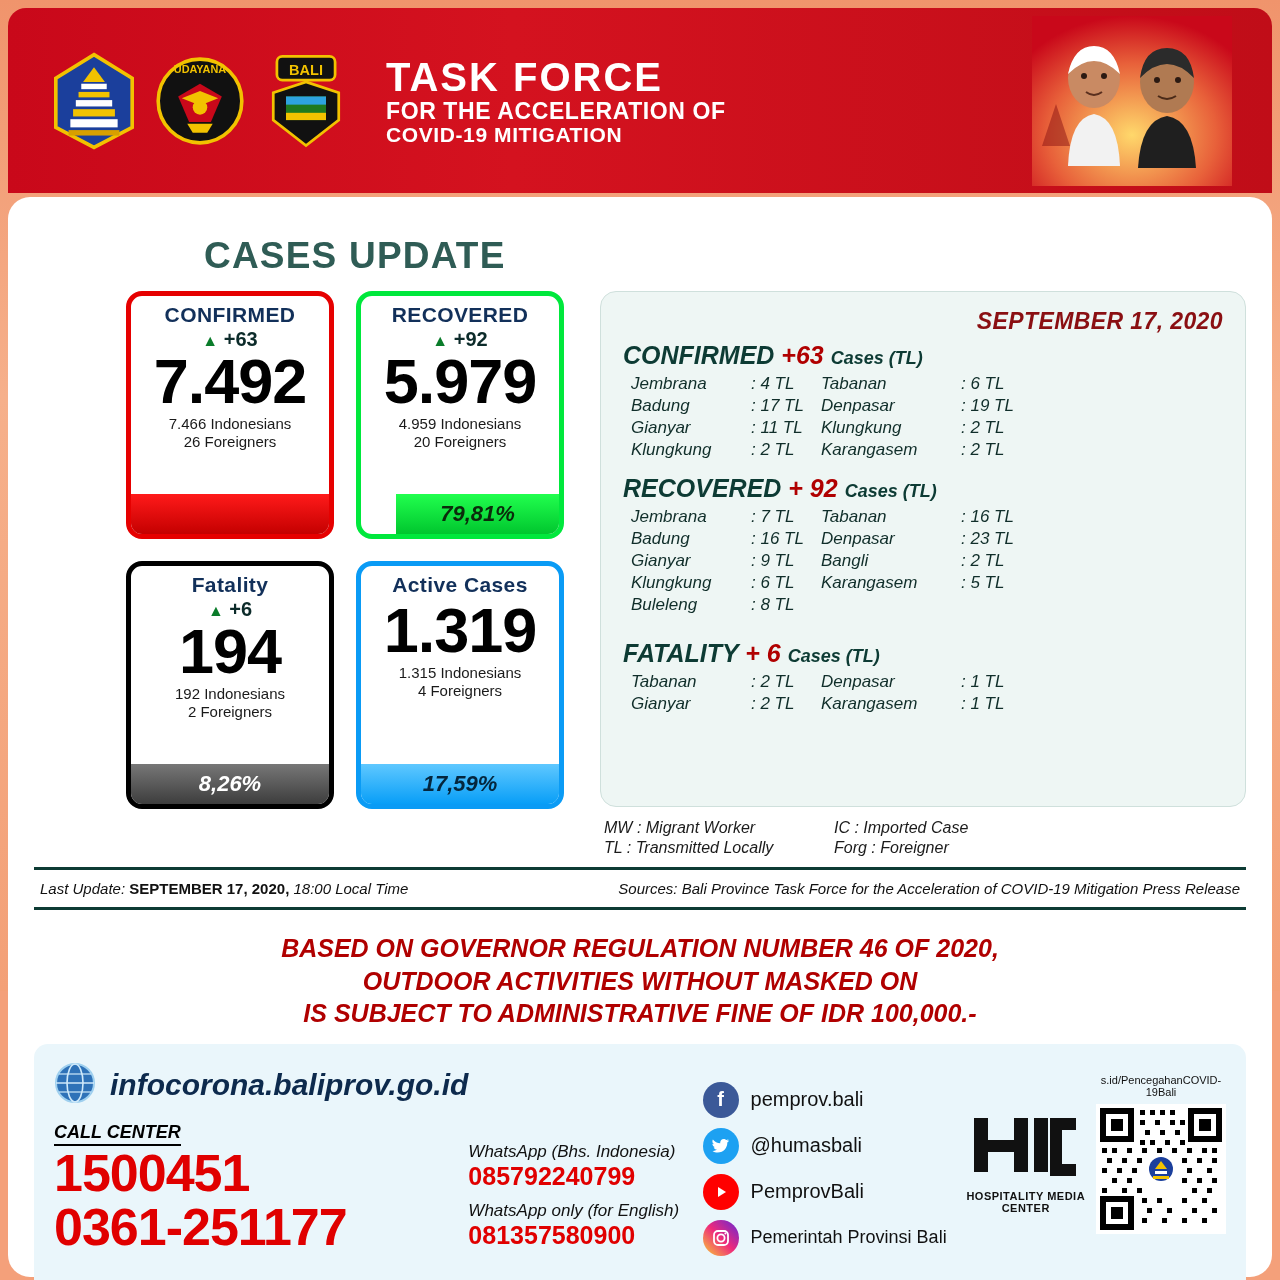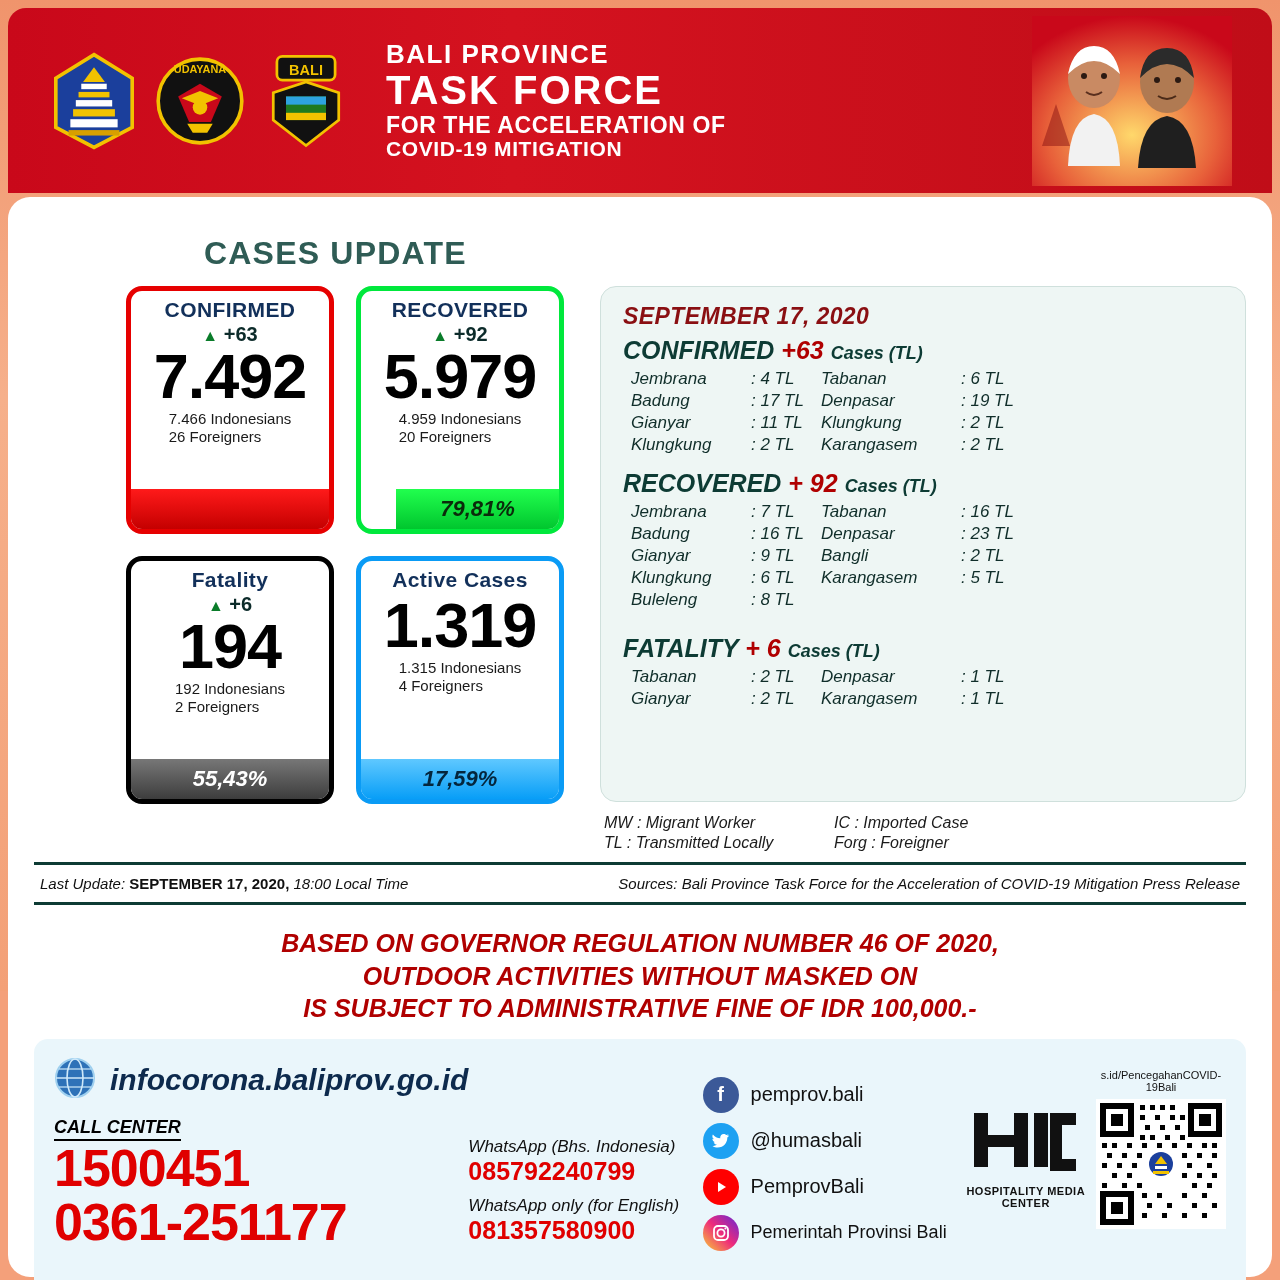--- a/index.html
+++ b/index.html
@@ -42,21 +42,21 @@
   
   .card {
     position: relative;
     height: 1080px;
     background: #ffffff;
     border-radius: 22px;
     margin-top: 4px;
     padding: 20px 26px 10px 26px;
   }
   .cases-update {
-    font-size: 32px; font-weight: bold; color: #2f5c55;
+    font-size: 37px; font-weight: bold; color: #2f5c55;
     letter-spacing: 1.2px; margin: 18px 0 14px 170px;
   }
 
   .content { display: flex; gap: 18px; }
 
   
   .stats {
     display: grid;
     grid-template-columns: 208px 208px;
     grid-template-rows: 248px 248px;
@@ -69,21 +69,21 @@
     background: #fff;
     display: flex; flex-direction: column; align-items: center;
     overflow: hidden;
     position: relative;
     padding-top: 8px;
   }
   .stat .title { font-size: 21px; font-weight: bold; color: #12305a; letter-spacing: 0.4px; line-height: 1.05; text-align:center; }
   .stat .delta { font-size: 20px; font-weight: bold; color: #0c2b2a; margin-top: 2px; }
   .stat .delta .tri { color: #0a7c2a; font-size: 16px; }
   .stat .big { font-size: 63px; font-weight: bold; color: #000; line-height: 0.98; letter-spacing: -1px; }
-  .stat .sub { font-size: 15px; color: #1a1a1a; line-height: 1.22; margin-top: 2px; }
+  .stat .sub { font-size: 15px; color: #1a1a1a; text-align: center; line-height: 1.22; margin-top: 2px; }
   .stat .pctbar {
     position: absolute; bottom: 0; left: 0; right: 0; height: 40px;
     display: flex; align-items: center; justify-content: center;
     font-size: 22px; font-weight: bold; font-style: italic;
   }
   .stat.confirmed { border-color: #e60000; }
   .stat.confirmed .pctbar { background: linear-gradient(180deg,#ff1a1a,#c40000); }
   .stat.recovered { border-color: #00e83c; }
   .stat.recovered .pctbar { background: linear-gradient(180deg,#21ff4e,#00c62e); color:#0b2b0b;margin-left:35px; }
   .stat.fatality { border-color: #000; }
@@ -96,21 +96,21 @@
   .detail {
     flex: 1;
     margin-left: 18px;
     background: #eef6f4;
     border: 1px solid #cfe0dc;
     border-radius: 16px;
     padding: 16px 22px 14px 22px;
     height: 516px;
   }
   .detail .date {
-    text-align: left; font-size: 23px; font-weight: bold; font-style: italic;
+    text-align: right; font-size: 23px; font-weight: bold; font-style: italic;
     color: #8a0f12; letter-spacing: 0.4px; margin-bottom: 6px;
   }
   .sec-head { font-size: 25px; font-weight: bold; font-style: italic; color: #0d3b34; margin-top: 4px; }
   .sec-head .num { color: #b00000; }
   .sec-head .small { font-size: 18px; color: #0d3b34; }
   .grid2 {
     display: grid;
     grid-template-columns: 120px 70px 140px 70px;
     font-size: 17px; font-style: italic; color: #102e2a;
     row-gap: 2px; margin: 4px 0 0 8px;
@@ -200,21 +200,20 @@
           <rect x="18" y="6" width="64" height="26" rx="6" fill="#111" stroke="#f2c200" stroke-width="3"></rect>
           <text x="50" y="26" font-size="16" fill="#f2c200" text-anchor="middle" font-family="Liberation Sans" font-weight="bold">BALI</text>
           <path d="M50 34 L86 46 V76 L50 104 L14 76 V46 Z" fill="#111" stroke="#f2c200" stroke-width="3"></path>
           <rect x="28" y="50" width="44" height="26" fill="#1f7a1f"></rect>
           <rect x="28" y="50" width="44" height="9" fill="#2ea3e0"></rect>
           <rect x="28" y="68" width="44" height="8" fill="#f2c200"></rect>
         </svg>
       </div>
     </div>
     <div class="header-text">
-      <div class="ht1">BALI PROVINCE</div>
       <div class="ht2">TASK FORCE</div>
       <div class="ht3">FOR THE ACCELERATION OF</div>
       <div class="ht4">COVID-19 MITIGATION</div>
     </div>
     <div class="portraits">
       <svg viewBox="0 0 200 170">
         <defs>
           <radialGradient id="sun" cx="50%" cy="70%" r="70%">
             <stop offset="0%" stop-color="#ffd86b"></stop>
             <stop offset="60%" stop-color="#e8613a"></stop>
@@ -271,21 +270,21 @@
         </div>
 
         <div class="stat fatality">
           <div class="title">Fatality</div>
           <div class="delta"><span class="tri">▲</span> <span>+6</span></div>
           <div class="big">194</div>
           <div class="sub">
             <div>192 Indonesians</div>
             <div>2 Foreigners</div>
           </div>
-          <div class="pctbar">55,43%</div>
+          <div class="pctbar">8,26%</div>
         </div>
 
         <div class="stat active">
           <div class="title">Active Cases</div>
           <div class="big" style="margin-top:4px">1.319</div>
           <div class="sub">
             <div>1.315 Indonesians</div>
             <div>4 Foreigners</div>
           </div>
           <div class="pctbar">17,59%</div>

